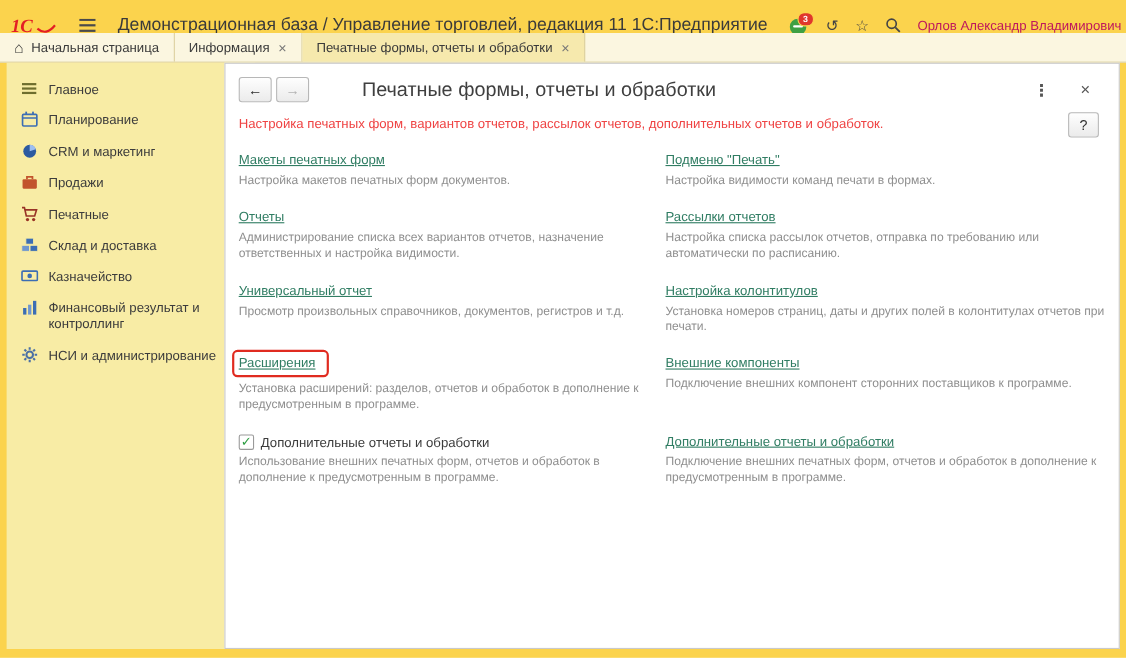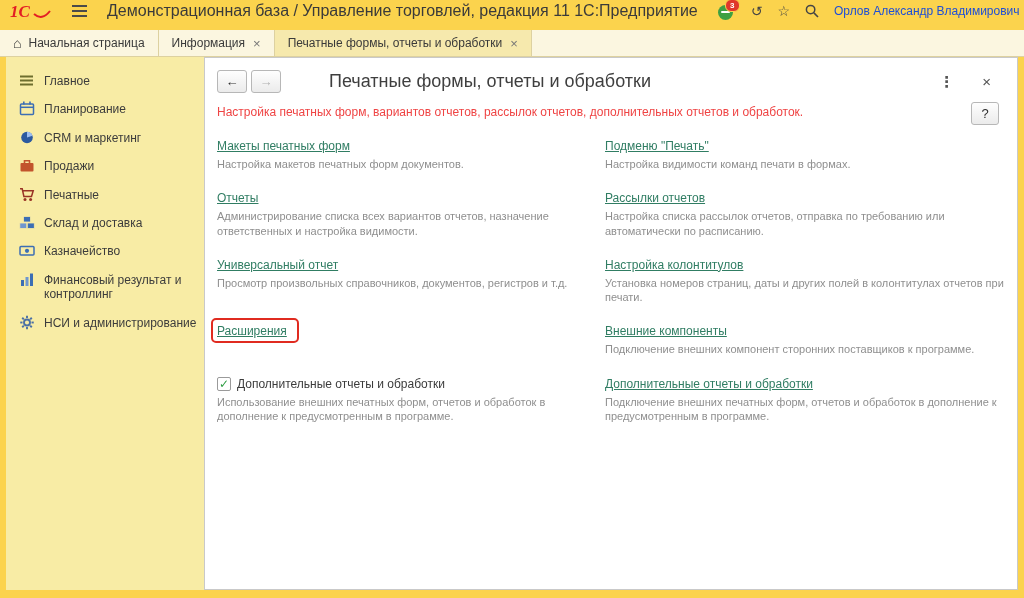--- a/index.html
+++ b/index.html
@@ -3,32 +3,32 @@
 <meta charset="utf-8">
 <style>
   html,body{margin:0;padding:0;}
   body{
     width:1024px;height:598px;position:relative;overflow:hidden;
     background:#fbd34d;
     font-family:"Liberation Sans","DejaVu Sans",sans-serif;
     -webkit-font-smoothing:antialiased;
   }
   
-  .topbar{position:absolute;top:0;left:0;right:0;height:22px;display:flex;align-items:center;padding:0 10px;gap:20px;background:#fbd34d;}
+  .topbar{position:absolute;top:0;left:0;right:0;height:22px;display:flex;align-items:center;padding:12px 10px;gap:20px;background:#fbd34d;}
   .logo svg{display:block;}
   .hamburger{display:flex;align-items:center;cursor:pointer;}
   .win-title{font-size:16px;color:#3a3a3a;white-space:nowrap;}
   .top-right{margin-left:auto;display:flex;align-items:center;gap:15px;}
   .glyph{font-size:14px;color:#444;line-height:1;cursor:pointer;}
   .chat{position:relative;width:18px;height:17px;cursor:pointer;}
   .chat-circle{position:absolute;left:0;bottom:0;width:15px;height:15px;border-radius:50%;background:#3ea043;}
   .chat-circle:after{content:"";position:absolute;left:3px;top:6px;width:9px;height:2px;background:#fff;border-radius:1px;}
   .badge{position:absolute;top:-4px;right:-4px;min-width:11px;height:11px;border-radius:6px;background:#e0372c;color:#fff;
          font-size:8px;line-height:11px;text-align:center;font-weight:bold;padding:0 1px;border:1px solid #fbd34d;}
-  .user{font-size:12px;color:#1d4ed8;white-space:nowrap;cursor:pointer;text-align:right;}
+  .user{font-size:12px;color:#be185d;white-space:nowrap;cursor:pointer;text-align:right;}
   .winctl{font-size:12px;color:#3c3c3c;cursor:pointer;width:16px;text-align:center;}
   .winctl.close{font-size:15px;font-weight:bold;}
   
   .tabbar{position:absolute;top:30px;left:0;right:0;height:26px;background:#fbf6e0;border-bottom:1px solid #ddd1a0;
           display:flex;align-items:stretch;font-size:12px;color:#3a3a3a;}
   .tab{display:flex;align-items:center;gap:8px;padding:0 13px;border-right:1px solid #ddd1a0;cursor:pointer;white-space:nowrap;}
   .tab.home{gap:7px;}
   .tab.active{background:#f6e9ad;}
   .home-ic{font-size:14px;line-height:1;color:#333;}
   .tab-x{color:#777;font-size:13px;line-height:1;cursor:pointer;}
@@ -266,20 +266,21 @@
       </div>
       <div class="cell">
         <a class="lnk">Настройка колонтитулов</a>
         <div class="desc">Установка номеров страниц, даты и других полей в колонтитулах отчетов при печати.</div>
       </div>
 
       <div class="cell">
         <span class="hl-box">
           <a class="lnk">Расширения</a>
         </span>
+        <div class="desc">Установка расширений: разделов, отчетов и обработок в дополнение к предусмотренным в программе.</div>
       </div>
       <div class="cell">
         <a class="lnk">Внешние компоненты</a>
         <div class="desc">Подключение внешних компонент сторонних поставщиков к программе.</div>
       </div>
 
       <div class="cell">
         <label class="cb-row">
           <span class="cb">
             <span class="ck">✓</span>

